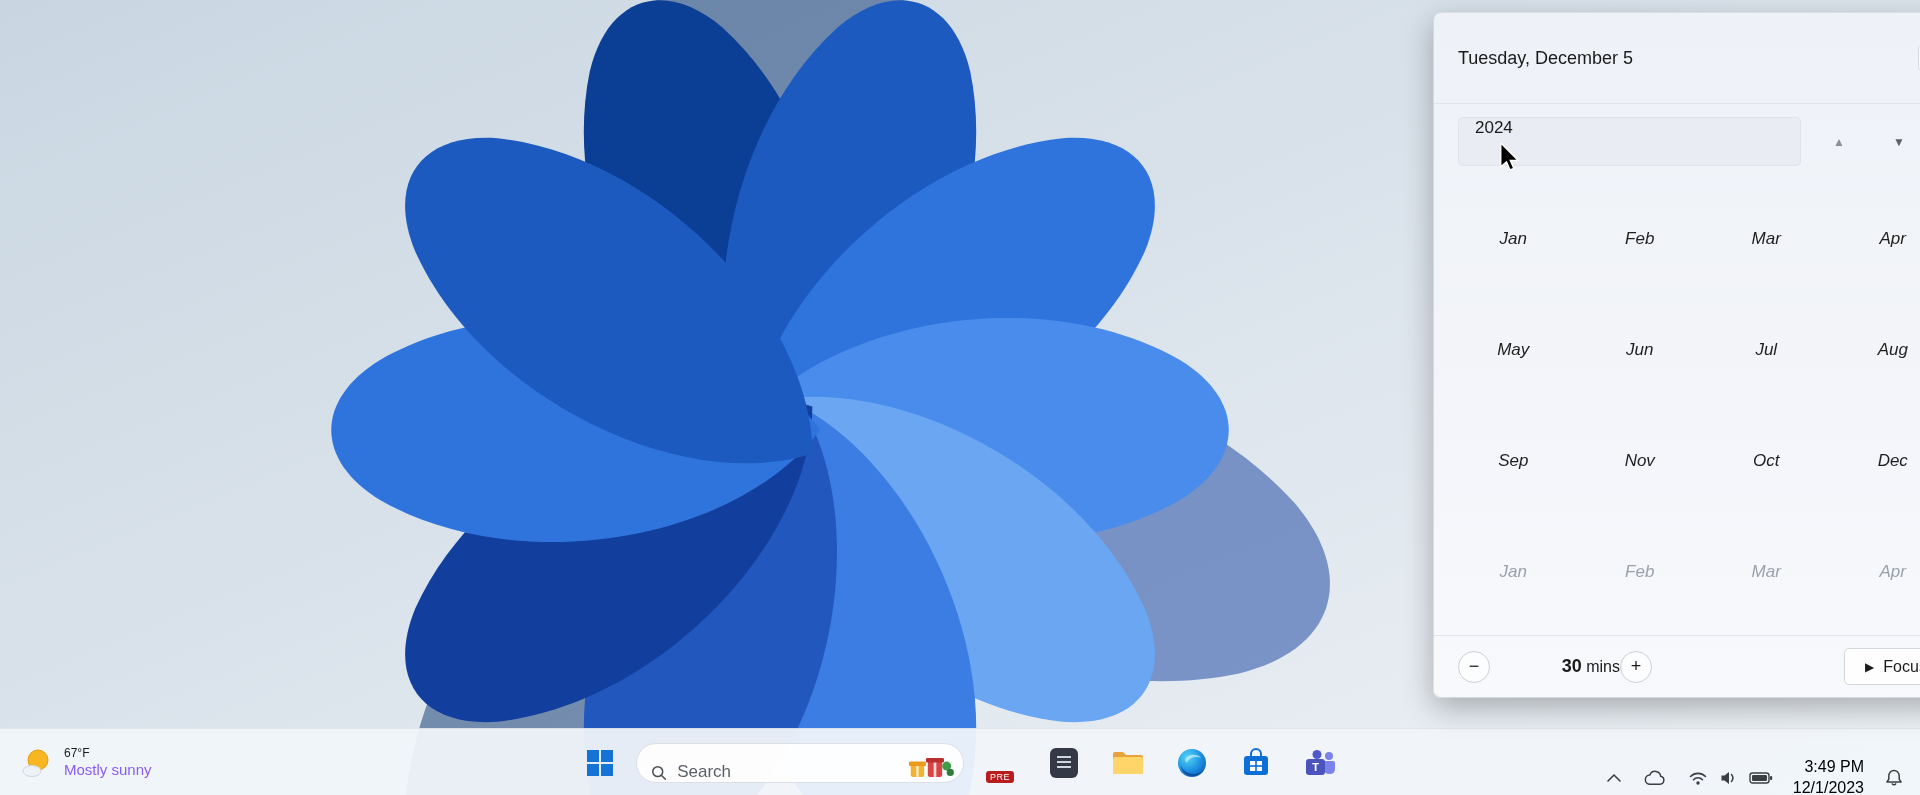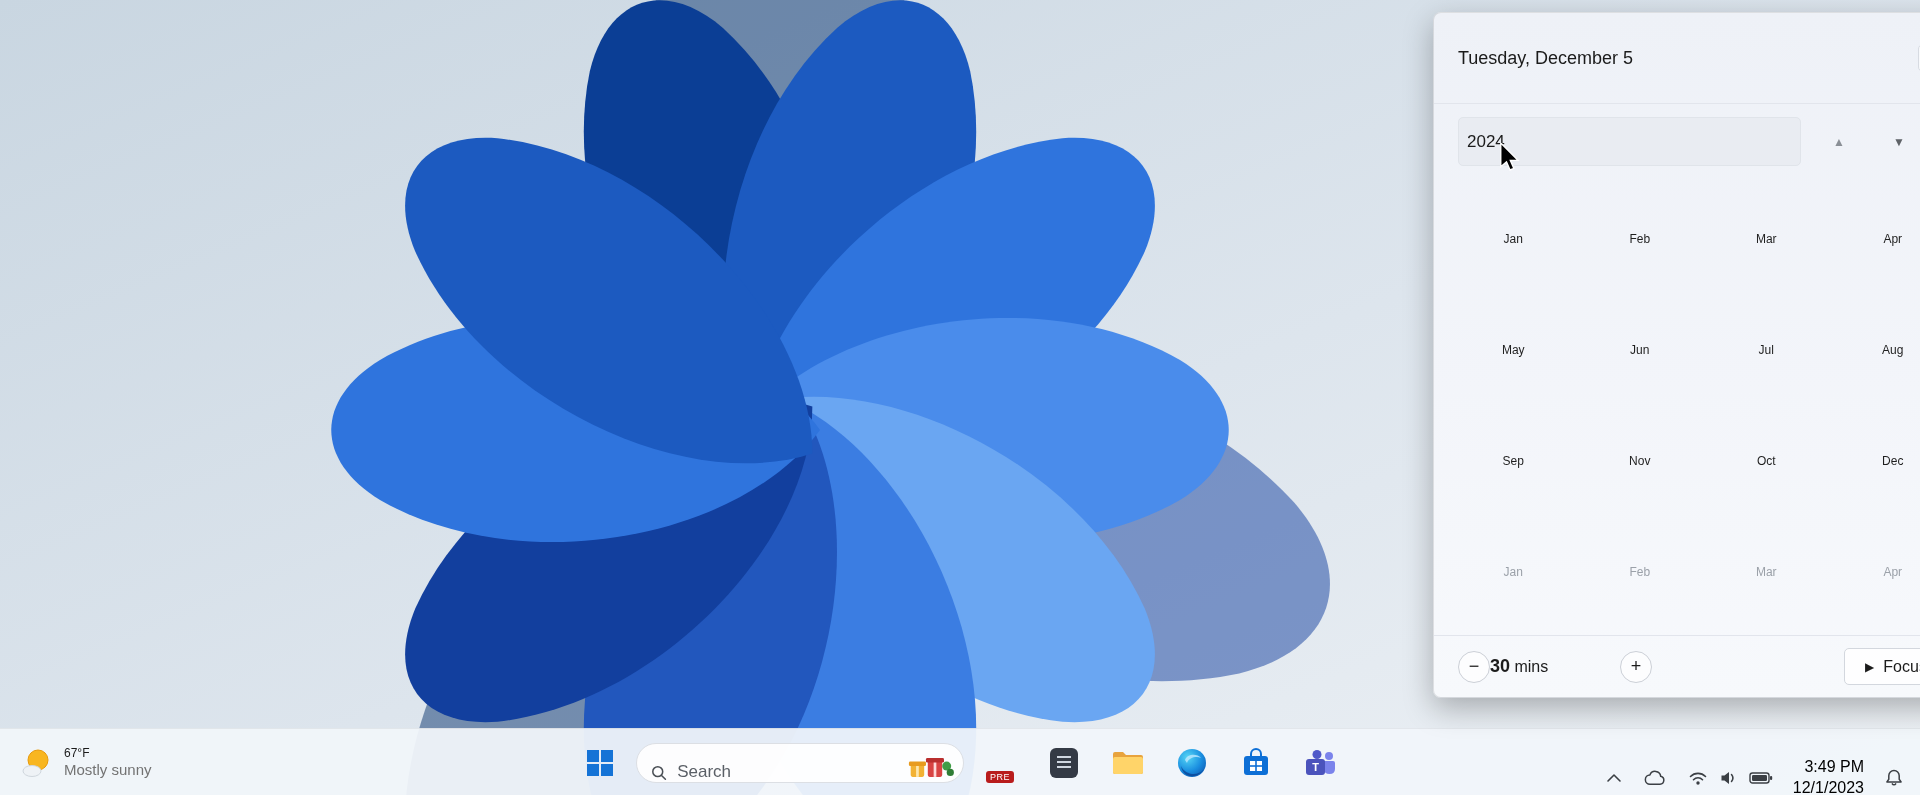--- a/index.html
+++ b/index.html
@@ -16,53 +16,53 @@
     box-shadow:0 10px 30px rgba(0,0,0,.28);
     margin-left:33px;
   }
   .cal-header{ height:91px; display:flex; align-items:center; justify-content:space-between;
     padding:0 18px 0 24px; border-bottom:1px solid #e2e5ec; font-size:18px; }
   .collapse-btn{ width:36px; height:28px; border:1px solid #d7dbe2; border-radius:5px;
     background:rgba(255,255,255,.55); display:flex; align-items:center; justify-content:center; cursor:pointer; }
   .year-row{ position:absolute; left:0; right:0; top:104px; height:49px; }
   .year-pill{ position:absolute; left:24px; top:0; width:343px; height:49px;
     background:#e9ecf2; border:1px solid #e0e4ea; border-radius:5px;
-    display:flex; align-items:center; padding-left:8px; font-size:17px; cursor:pointer; }
+    display:flex; padding-left:16px; font-size:17px; cursor:pointer; }
   .year-arrow{ position:absolute; top:10px; width:30px; height:30px; border:none; background:transparent;
     color:#5f6368; font-size:12px; line-height:30px; text-align:center; cursor:pointer; }
   .year-arrow.up{ left:390px; color:#8a8f96; }
   .year-arrow.down{ left:450px; }
   .month-grid{ position:absolute; left:16px; right:16px; top:171px; bottom:70px;
     display:grid; grid-template-columns:repeat(4,1fr); grid-template-rows:repeat(4,1fr); }
-  .month-cell{ border:none; background:transparent; font-size:12px; color:#1f1f1f;
+  .month-cell{ border:none; background:transparent; font-size:17px; color:#1f1f1f;
     font-family:inherit; display:flex; align-items:center; justify-content:center;
-    border-radius:50%; cursor:pointer; }
+    border-radius:50%; cursor:pointer;font-style:italic; }
   .month-cell.faded{ color:#9ba1a9; }
   .cal-footer{ position:absolute; left:0; right:0; bottom:0; height:62px;
     border-top:1px solid #e2e5ec; display:flex; align-items:center; padding:0 24px; }
   .round-btn{ width:32px; height:32px; border-radius:50%; border:1px solid #ccd0d7;
     background:rgba(255,255,255,.7); font-size:18px; color:#1b1b1b; cursor:pointer;
     display:flex; align-items:center; justify-content:center; font-family:inherit; }
-  .mins{ width:130px; text-align:left; font-size:16px; color:#1b1b1b; }
+  .mins{ width:130px; text-align:right; font-size:16px; color:#1b1b1b; }
   .mins .num{ font-weight:bold; font-size:18px; }
   .focus-btn{ margin-left:auto; height:37px; min-width:104px; border:1px solid #d3d7de;
     border-radius:5px; background:rgba(255,255,255,.85); font-family:inherit;
     font-size:16px; color:#1b1b1b; display:flex; align-items:center; justify-content:center;
     gap:9px; cursor:pointer; padding:0 14px; }
   .focus-btn .play{ font-size:12px; }
 
   
   .taskbar{ position:absolute; left:0; right:0; bottom:0; height:67px; z-index:4;
     background:rgba(241,245,250,.94); border-top:1px solid rgba(0,0,0,.06);
     display:flex; align-items:center; }
   .tb-widgets{ position:absolute; left:10px; top:0; height:67px; display:flex;
     align-items:center; gap:10px; padding:0 10px; border-radius:6px; cursor:pointer; }
   .weather-text{ line-height:1.25; }
   .weather-temp{ font-size:12px; }
-  .weather-cond{ font-size:15px; color:#737373; }
+  .weather-cond{ font-size:15px; color:#8b5cf6; }
   .tb-center{ position:absolute; left:50%; transform:translateX(-50%); top:0; height:67px;
     display:flex; align-items:center; gap:8px; }
   .tb-btn{ width:56px; height:48px; border:none; background:transparent; border-radius:6px;
     display:flex; align-items:center; justify-content:center; cursor:pointer; position:relative; }
   .search-box{ width:328px; height:40px; background:rgba(255,255,255,.9);
     border:1px solid #dcdfe4; border-radius:20px; display:flex; align-items:flex-end;
     padding:0 8px 0 14px; gap:10px; cursor:text; }
   .search-box input{ flex:1; border:none; background:transparent; outline:none;
     font-size:17px; color:#5a5f66; font-family:inherit; }
   .search-box input::placeholder{ color:#5a5f66; opacity:1; }

